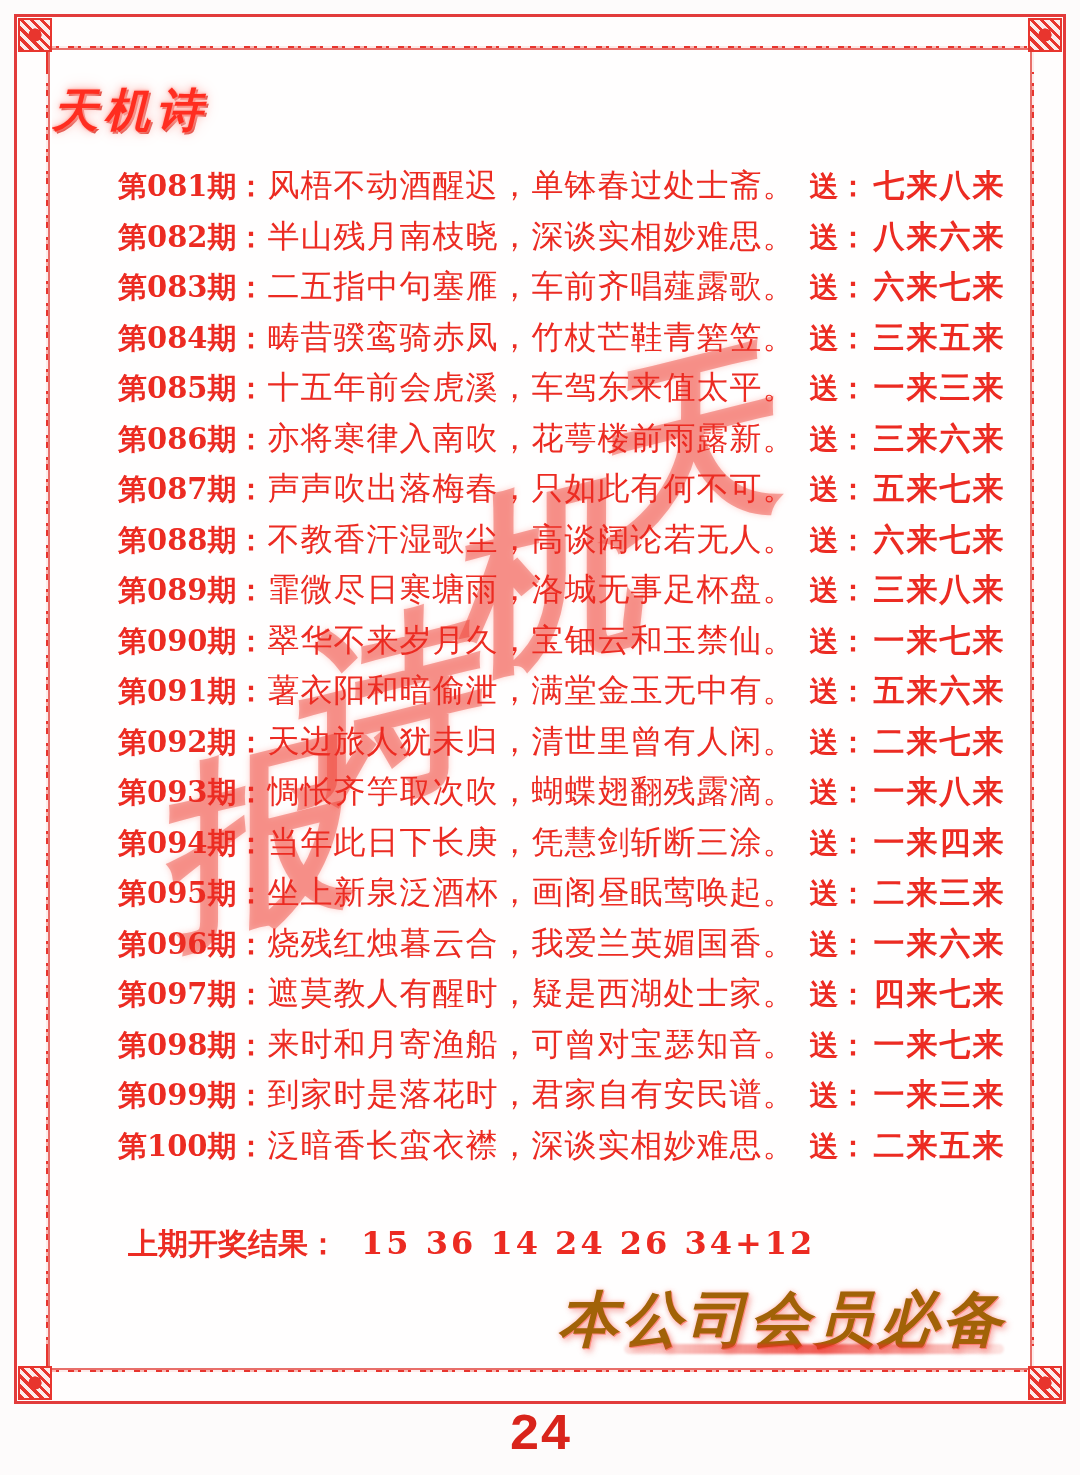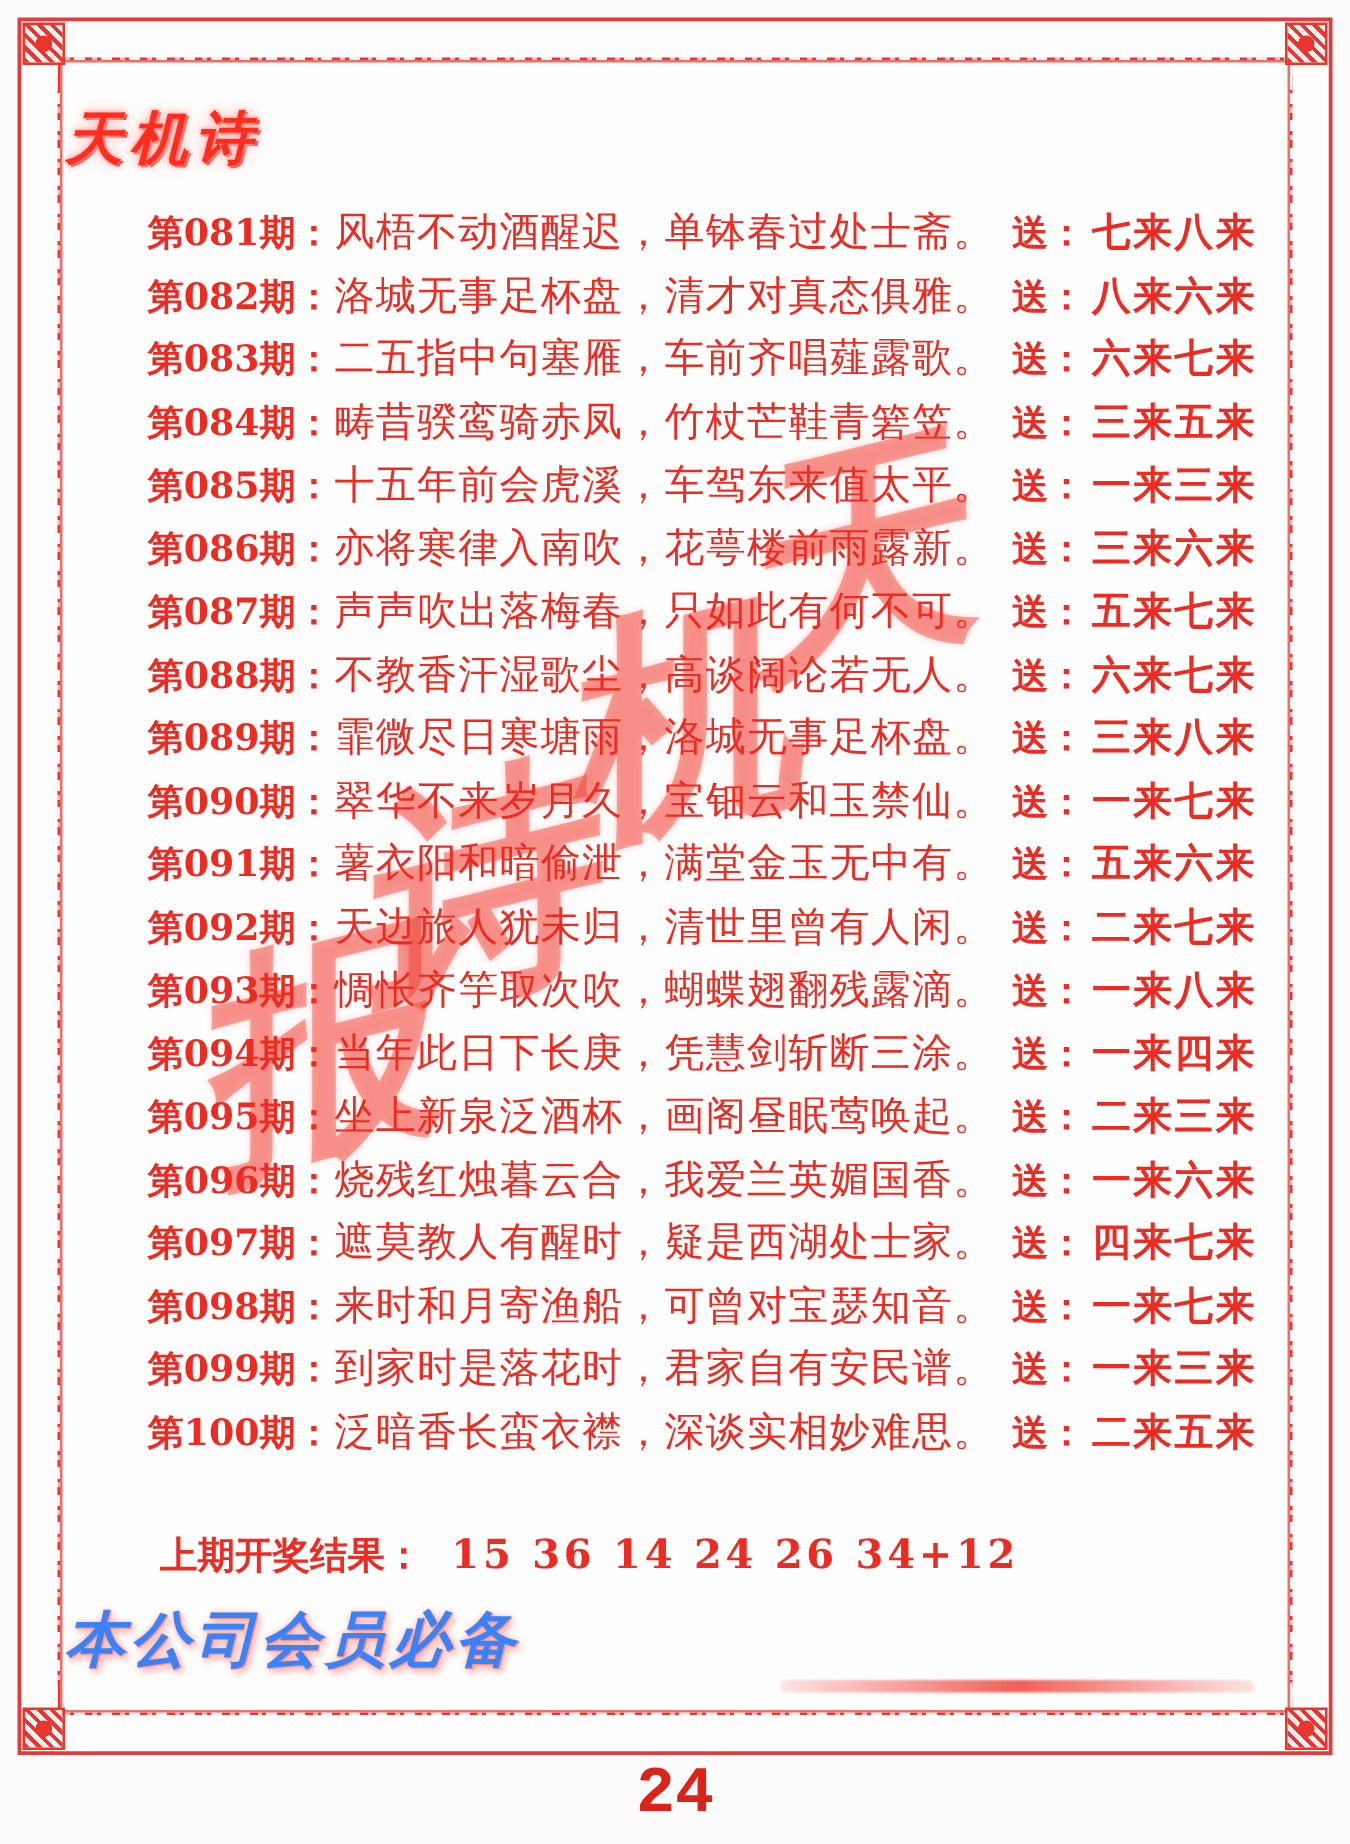--- a/index.html
+++ b/index.html
@@ -179,28 +179,29 @@
     font-weight: bold;
     letter-spacing: 3px;
     font-family: "DejaVu Serif", "Liberation Serif", serif;
     margin-left: 18px;
   }
 
   .footer-slogan {
     position: absolute;
     left: 0; top: 1228px;
     width: 976px;
+    text-align: right;
     padding-right: 22px;
     z-index: 3;
     font-family: "DejaVu Serif", "Liberation Serif", serif;
-    font-size: 48px;
+    font-size: 60px;
     font-weight: bold;
     font-style: italic;
     letter-spacing: 4px;
-    color: #3b82f6;
+    color: #a16207;
     text-shadow:
       1px 1px 0 #ff8a80,
       0 0 5px rgba(255,140,130,0.6),
       3px 4px 6px rgba(232,53,43,0.35);
   }
   .slogan-underline {
     position: absolute;
     right: 24px;
     top: 1292px;
     width: 380px;
@@ -267,21 +268,21 @@
         <span class="v-issue">第081期</span>
         <span class="v-colon">：</span>
         <span class="v-text">风梧不动酒醒迟，单钵春过处士斋。</span>
         <span class="v-send-label">送：</span>
         <span class="v-send">七来八来</span>
       </div>
 
       <div class="verse-row">
         <span class="v-issue">第082期</span>
         <span class="v-colon">：</span>
-        <span class="v-text">洛城无事足杯盘，清才对真态俱雅。</span>
+        <span class="v-text">半山残月南枝晓，深谈实相妙难思。</span>
         <span class="v-send-label">送：</span>
         <span class="v-send">八来六来</span>
       </div>
 
       <div class="verse-row">
         <span class="v-issue">第083期</span>
         <span class="v-colon">：</span>
         <span class="v-text">二五指中句塞雁，车前齐唱薤露歌。</span>
         <span class="v-send-label">送：</span>
         <span class="v-send">六来七来</span>

